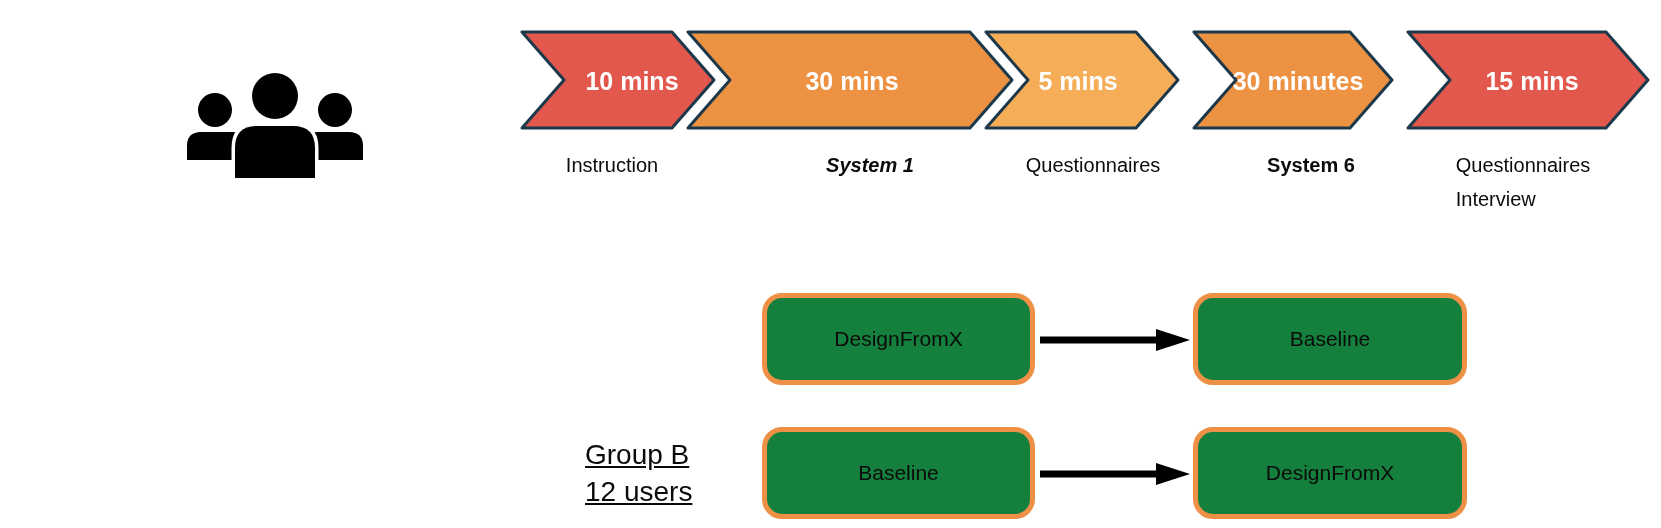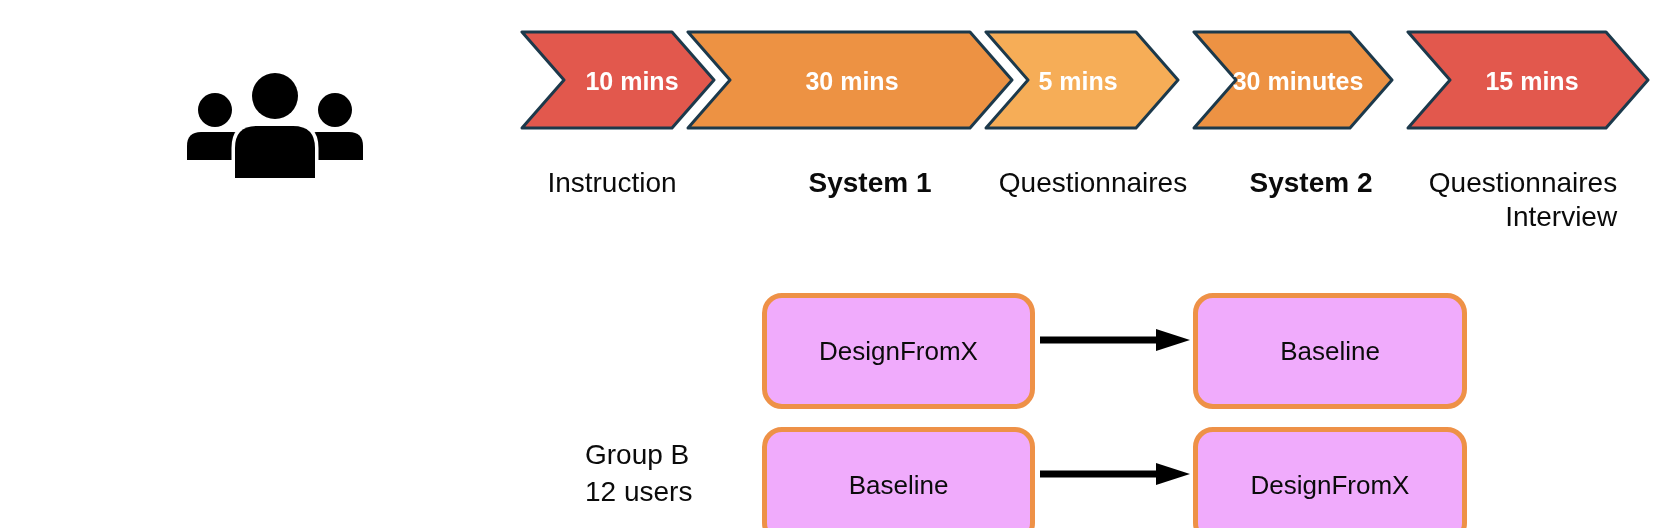--- a/index.html
+++ b/index.html
@@ -8,25 +8,25 @@
     width:1661px;height:528px;
     background:#ffffff;
     font-family:"Liberation Sans", sans-serif;
     color:#0b0b0b;
     overflow:hidden;
   }
   .abs{position:absolute;}
   
   .step-label{
     position:absolute;
-    top:166px;
+    top:148px;
     transform:translateX(-50%);
-    font-size:28px;
+    font-size:20px;
     line-height:34px;
-    text-align:right;
+    text-align:left;
     white-space:pre-line;
     color:#0b0b0b;
   }
   .step-label.bold{font-weight:bold;}
   
   .chev-text{
     font-family:"Liberation Sans", sans-serif;
     font-size:25px;
     font-weight:bold;
     fill:#ffffff;
@@ -46,27 +46,27 @@
   .group-label{
     position:absolute;
     left:585px;
     font-size:28px;
     line-height:37px;
     white-space:pre-line;
     color:#0b0b0b;
   }
   .cond-box{
     position:absolute;
-    width:273px;height:116px;
+    width:273px;height:92px;
     box-sizing:border-box;
     border:5px solid #EE9147;
     border-radius:20px;
-    background:#f0abfc;
+    background:#15803d;
     display:flex;align-items:center;justify-content:center;
-    font-size:26px;
+    font-size:21px;
     color:#0b0b0b;
   }
 </style>
 </head>
 <body>
 
 <div id="canvas">
 
   <svg class="abs" style="left:185px;top:70px;" width="180" height="108" viewBox="0 0 180 108" aria-hidden="true">
 
@@ -90,41 +90,41 @@
       <polygon points="888,2 1086,2 1128,50 1086,98 888,98 930,50" fill="#E2584D"></polygon>
     </g>
     <text class="chev-text" x="112" y="51" text-anchor="middle" dominant-baseline="central">10 mins</text>
     <text class="chev-text" x="332" y="51" text-anchor="middle" dominant-baseline="central">30 mins</text>
     <text class="chev-text" x="558" y="51" text-anchor="middle" dominant-baseline="central">5 mins</text>
     <text class="chev-text" x="778" y="51" text-anchor="middle" dominant-baseline="central">30 minutes</text>
     <text class="chev-text" x="1012" y="51" text-anchor="middle" dominant-baseline="central">15 mins</text>
   </svg>
 
   <div class="step-label" style="left:612px;">Instruction</div>
-  <div class="step-label bold" style="left:870px;">System 1</div>
+  <div class="step-label bold" style="left:870px;font-style:italic;">System 1</div>
   <div class="step-label" style="left:1093px;">Questionnaires</div>
-  <div class="step-label bold" style="left:1311px;">System 2</div>
+  <div class="step-label bold" style="left:1311px;">System 6</div>
   <div class="step-label" style="left:1523px;">Questionnaires
 Interview</div>
 
 
   <div class="cond-box" style="left:762px;top:293px;">
     <span>DesignFromX</span>
   </div>
 
   <svg class="abs" style="left:1038px;top:327px;" width="155" height="26" viewBox="0 0 155 26">
     <line x1="2" y1="13" x2="120" y2="13" stroke="#000" stroke-width="7"></line>
     <polygon points="118,2 152,13 118,24" fill="#000"></polygon>
   </svg>
 
   <div class="cond-box" style="left:1193px;top:293px;width:274px;">
     <span>Baseline</span>
   </div>
 
-  <div class="group-label" style="top:436px;"><span>Group B</span>
+  <div class="group-label" style="top:436px;text-decoration:underline;"><span>Group B</span>
 <span>12 users</span></div>
 
   <div class="cond-box" style="left:762px;top:427px;">
     <span>Baseline</span>
   </div>
 
   <svg class="abs" style="left:1038px;top:461px;" width="155" height="26" viewBox="0 0 155 26">
     <line x1="2" y1="13" x2="120" y2="13" stroke="#000" stroke-width="7"></line>
     <polygon points="118,2 152,13 118,24" fill="#000"></polygon>
   </svg>

